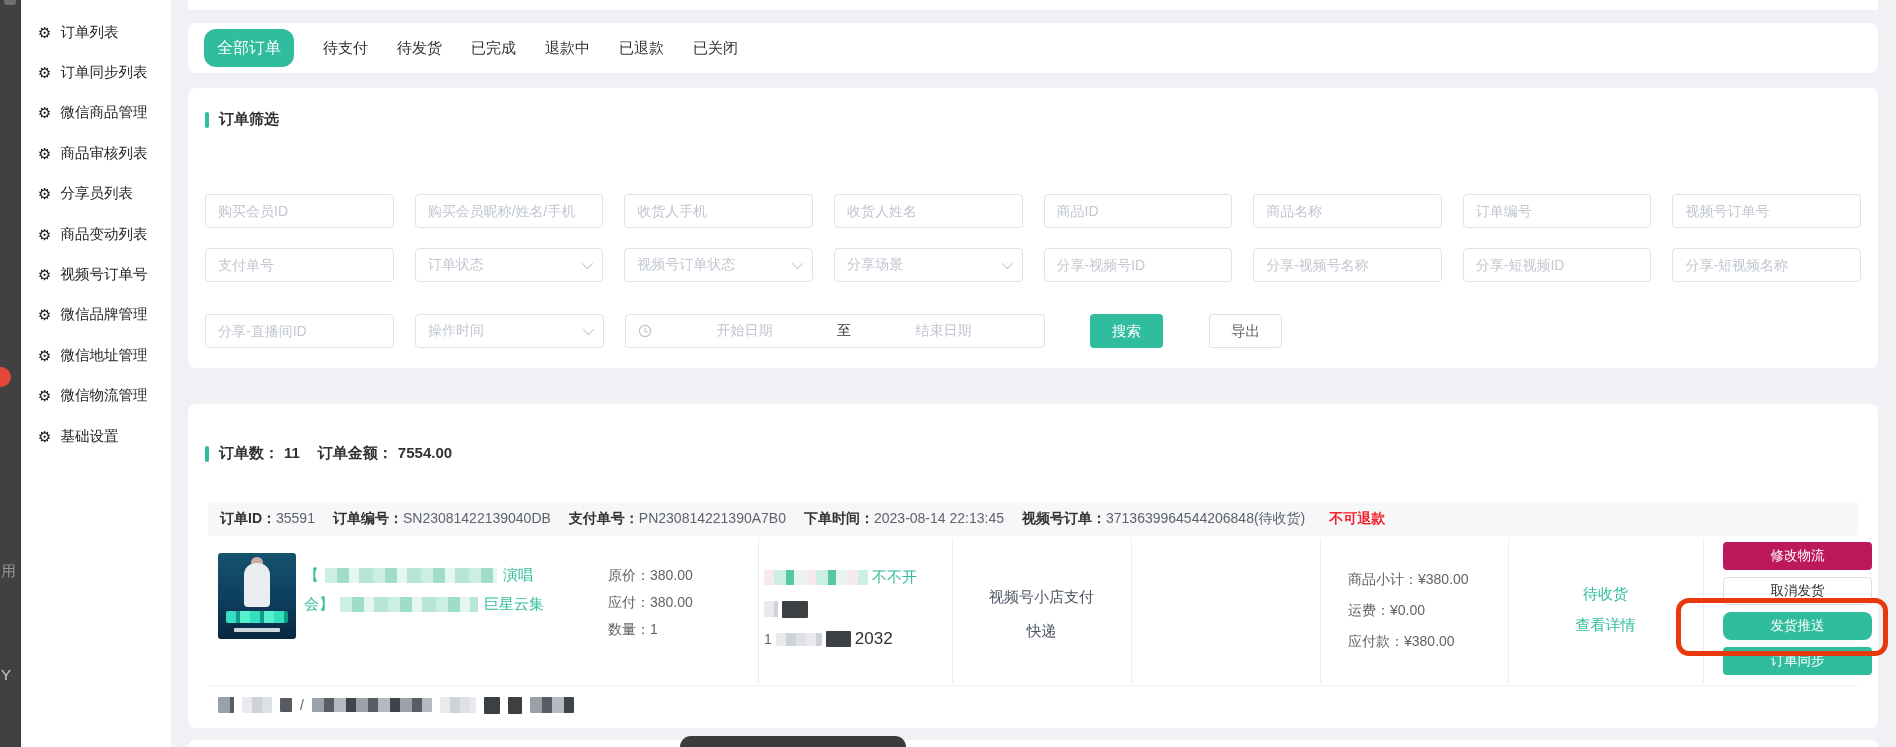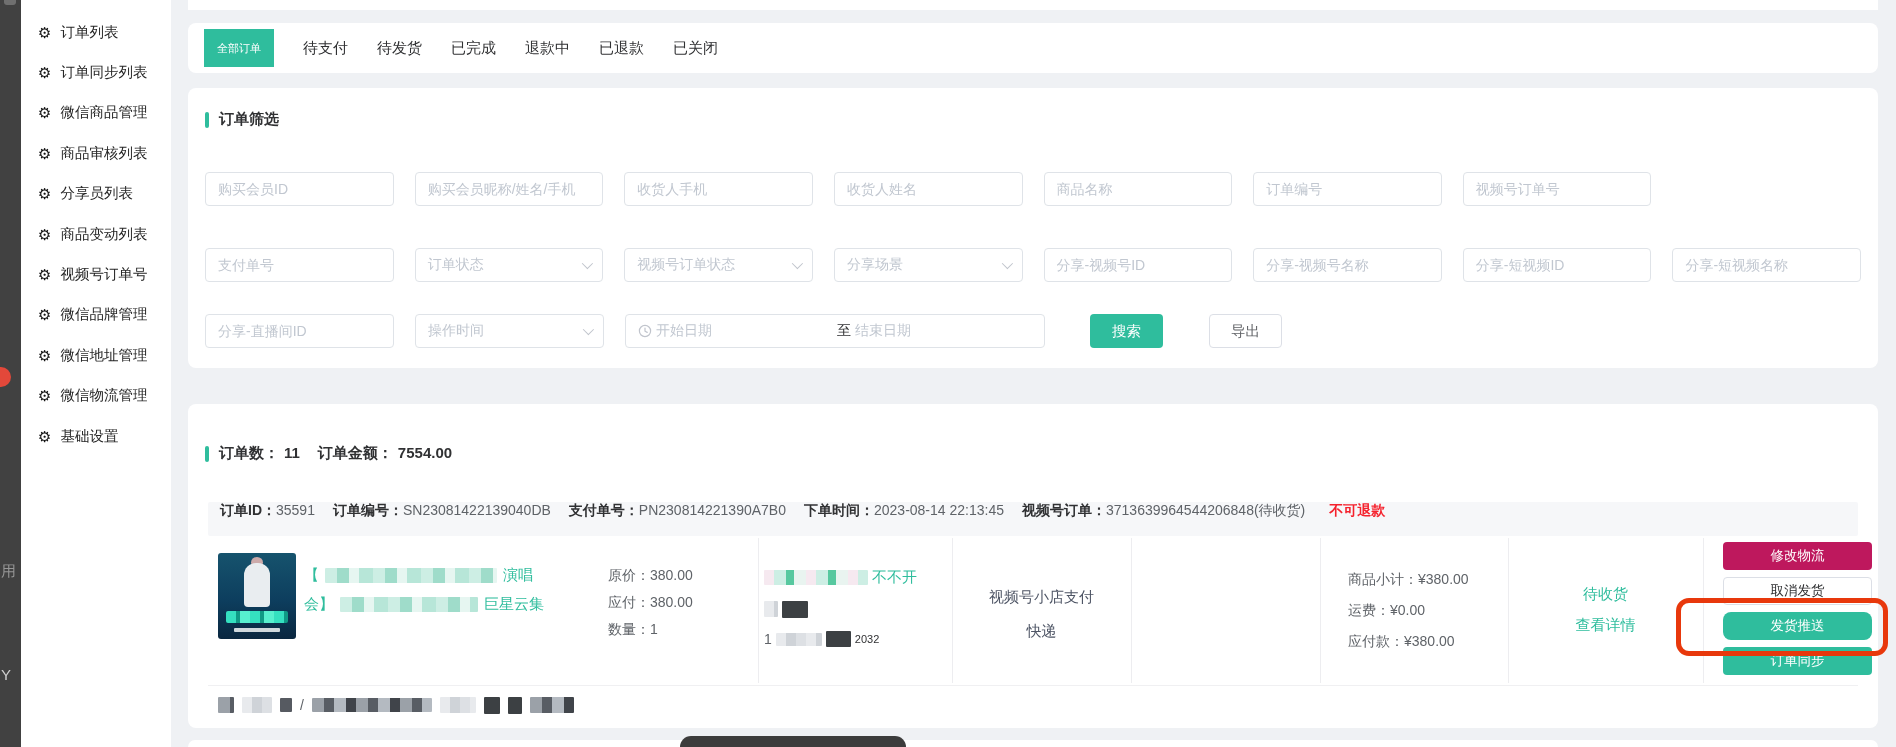--- a/index.html
+++ b/index.html
@@ -20,48 +20,48 @@
   .gear { font-size:15px; color:#141414; line-height:1; }
   .si-l { font-size:14.5px; color:#262626; }
 
   
   .topstrip { position:absolute; left:188px; top:0; width:1690px; height:10px; background:#fff; }
   .card { position:absolute; left:188px; width:1690px; background:#fff; border-radius:8px; }
 
   
   .card.tabs { top:23px; height:50px; display:flex; align-items:center; padding-left:16px; gap:29px; }
   .tab { font-size:15px; color:#303133; cursor:pointer; white-space:nowrap; }
-  .tab.active { background:var(--accent); color:#fff; border-radius:0; height:38px; display:flex; align-items:center; padding:0 13px; font-size:11px; }
+  .tab.active { background:var(--accent); color:#fff; border-radius:12px; height:38px; display:flex; align-items:center; padding:0 13px; font-size:16px; }
 
   
   .card.filter { top:88px; height:280px; }
   .sec-title { position:absolute; left:17px; display:flex; align-items:center; gap:10px; }
   .sec-bar { width:4px; height:16px; background:var(--accent); border-radius:2px; }
   .sec-txt { font-size:15px; font-weight:bold; color:#303133; }
   .f-grid { position:absolute; left:17px; width:1656px; display:grid; grid-template-columns:repeat(8,1fr); gap:21px; }
   .f-row3 { position:absolute; left:17px; width:1656px; display:flex; gap:21px; align-items:center; }
   .inp, .sel, .dr { height:34px; border:1px solid #dfe3e8; border-radius:4px; background:#fff; font-size:14px; }
   .inp { width:100%; padding:0 12px; color:#606266; outline:none; }
   .inp::placeholder { color:#c1c7d0; }
   .sel { display:flex; align-items:center; justify-content:space-between; padding:0 12px; cursor:pointer; }
   .sel .ph { color:#c1c7d0; }
   .chev { width:8px; height:8px; border-right:1.5px solid #c0c4cc; border-bottom:1.5px solid #c0c4cc; transform:rotate(45deg) translateY(-2px); }
   .dr { display:flex; align-items:center; padding:0 12px; gap:4px; }
-  .dr .ph { flex:1; color:#c1c7d0; }
+  .dr .ph { flex:1; text-align:center; color:#c1c7d0; }
   .dr .to { color:#303133; font-weight:500; }
   .btn { height:34px; border-radius:4px; font-size:14.5px; display:flex; align-items:center; justify-content:center; cursor:pointer; border:none; }
   .btn.search { width:73px; background:var(--accent); color:#fff; margin-left:24px; }
   .btn.export { width:73px; background:#fff; border:1px solid #dcdfe6; color:#606266; margin-left:25px; }
 
   
   .card.orders { top:404px; height:324px; }
   .summary { position:absolute; left:17px; top:40px; display:flex; align-items:center; gap:10px; font-size:15px; font-weight:bold; }
   .summary .grp { display:flex; gap:5px; }
   .o-head { position:absolute; left:20px; top:98px; width:1650px; height:34px; background:#f6f7f9; border-radius:2px;
-            display:flex; align-items:flex-start; padding-left:12px; gap:18px; font-size:14px; }
+            display:flex; align-items:center; padding-left:12px; gap:18px; font-size:14px; }
   .pair { display:flex; }
   .pair b { color:#303133; }
   .pair span { color:#5f6368; }
   .refund-flag { color:#f5222d; font-weight:bold; margin-left:6px; }
 
   .o-body { position:absolute; left:20px; top:132px; width:1650px; height:150px; border-bottom:1px solid #f0f0f2; }
   .vline { position:absolute; top:2px; bottom:2px; width:1px; background:#ededf0; }
 
   .thumb { position:absolute; left:10px; top:17px; width:78px; height:86px; border-radius:3px; overflow:hidden;
            background:linear-gradient(180deg,#16536d 0%,#0d3e5e 55%,#0a2740 100%); }
@@ -78,21 +78,21 @@
   .mz-pink { background:repeating-linear-gradient(90deg,#f6e9f0 0 10px,#cdeee4 10px 22px,#57c89f 22px 30px,#e9f4f0 30px 42px); }
   .mz-light { background:repeating-linear-gradient(90deg,#e8eaed 0 10px,#cfd3d8 10px 20px,#dde0e4 20px 30px); }
   .mz-dark { background:repeating-linear-gradient(90deg,#9ba1a8 0 12px,#585d64 12px 22px,#b4bac1 22px 34px,#40444a 34px 44px); }
   .blk { display:inline-block; height:17px; border-radius:1px; background:#3c4043; }
 
   .p-price { position:absolute; left:400px; top:26px; font-size:14px; color:#5f6368; line-height:27px; }
   .buyer { position:absolute; left:556px; top:32px; width:182px; }
   .buyer .bl { display:flex; align-items:center; gap:4px; height:18px; }
   .buyer .t { color:var(--accent); font-size:15px; white-space:nowrap; }
   .buyer .g1 { color:#5f6368; font-size:14px; }
-  .buyer .g2 { color:#303133; font-size:11px; }
+  .buyer .g2 { color:#303133; font-size:17px; }
   .pay-col { position:absolute; left:744px; top:0; width:179px; text-align:center; color:#4e5565; font-size:15px; font-weight:500; }
   .pay-col .m { position:absolute; left:0; right:0; top:52px; }
   .pay-col .d { position:absolute; left:0; right:0; top:86px; }
   .totals { position:absolute; left:1140px; top:28px; font-size:14px; color:#5f6368; line-height:31px; }
   .status-col { position:absolute; left:1300px; top:0; width:195px; text-align:center; color:var(--accent); font-size:15px; }
   .status-col .st { position:absolute; left:0; right:0; top:49px; }
   .status-col .lk { position:absolute; left:0; right:0; top:80px; cursor:pointer; }
   .act-col { position:absolute; left:1515px; top:0; width:149px; }
   .abtn { position:absolute; left:0; width:149px; height:28px; border-radius:4px; font-size:13.5px;
           display:flex; align-items:center; justify-content:center; cursor:pointer; border:none; }
@@ -178,25 +178,26 @@
   <div class="tab">已退款</div>
   <div class="tab">已关闭</div>
 </div>
 
 <div class="card filter">
   <div class="sec-title" style="top:22px;">
     <span class="sec-bar"></span>
     <span class="sec-txt">订单筛选</span>
   </div>
 
-  <div class="f-grid" style="top:84px;">
+  <div class="f-grid" style="top:106px;">
     <input class="inp" placeholder="购买会员ID" style="">
     <input class="inp" placeholder="购买会员昵称/姓名/手机" style="">
     <input class="inp" placeholder="收货人手机" style="">
     <input class="inp" placeholder="收货人姓名" style="">
+    <input class="inp" placeholder="商品ID" style="">
     <input class="inp" placeholder="商品名称" style="">
     <input class="inp" placeholder="订单编号" style="">
     <input class="inp" placeholder="视频号订单号" style="">
   </div>
 
   <div class="f-grid" style="top:160px;">
     <input class="inp" placeholder="支付单号" style="">
     <div class="sel">
         <span class="ph">订单状态</span>
         <span class="chev"></span>

